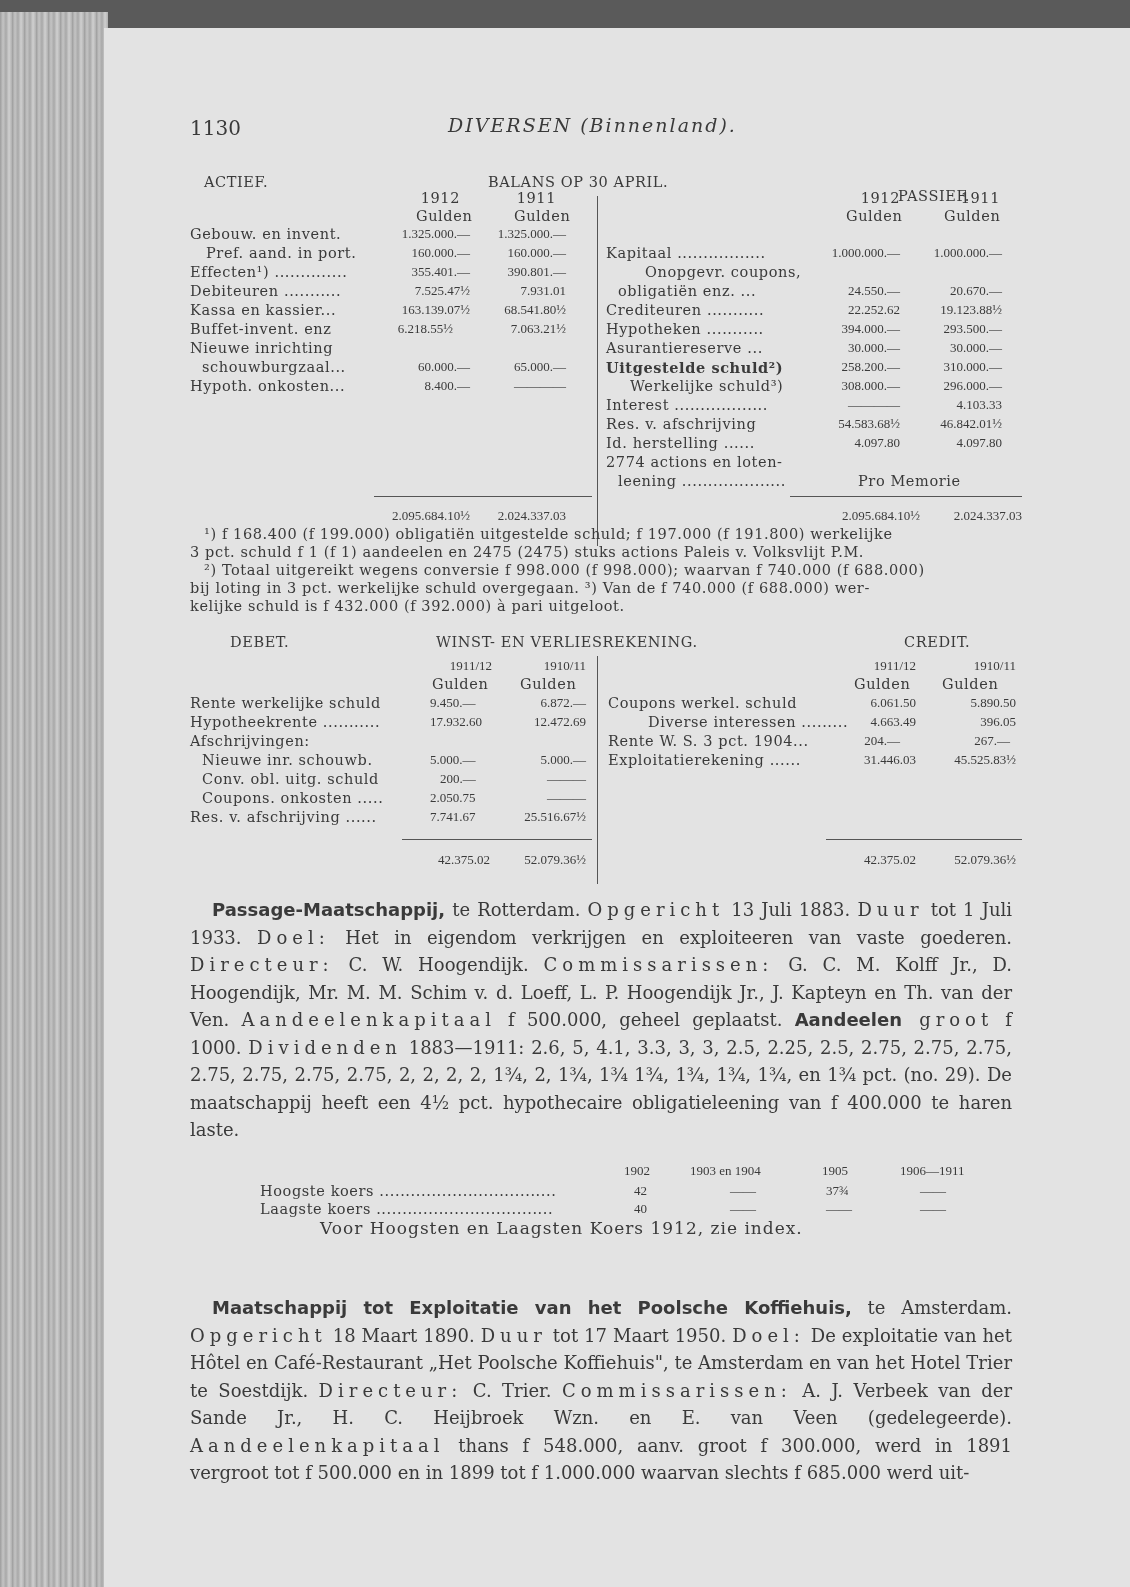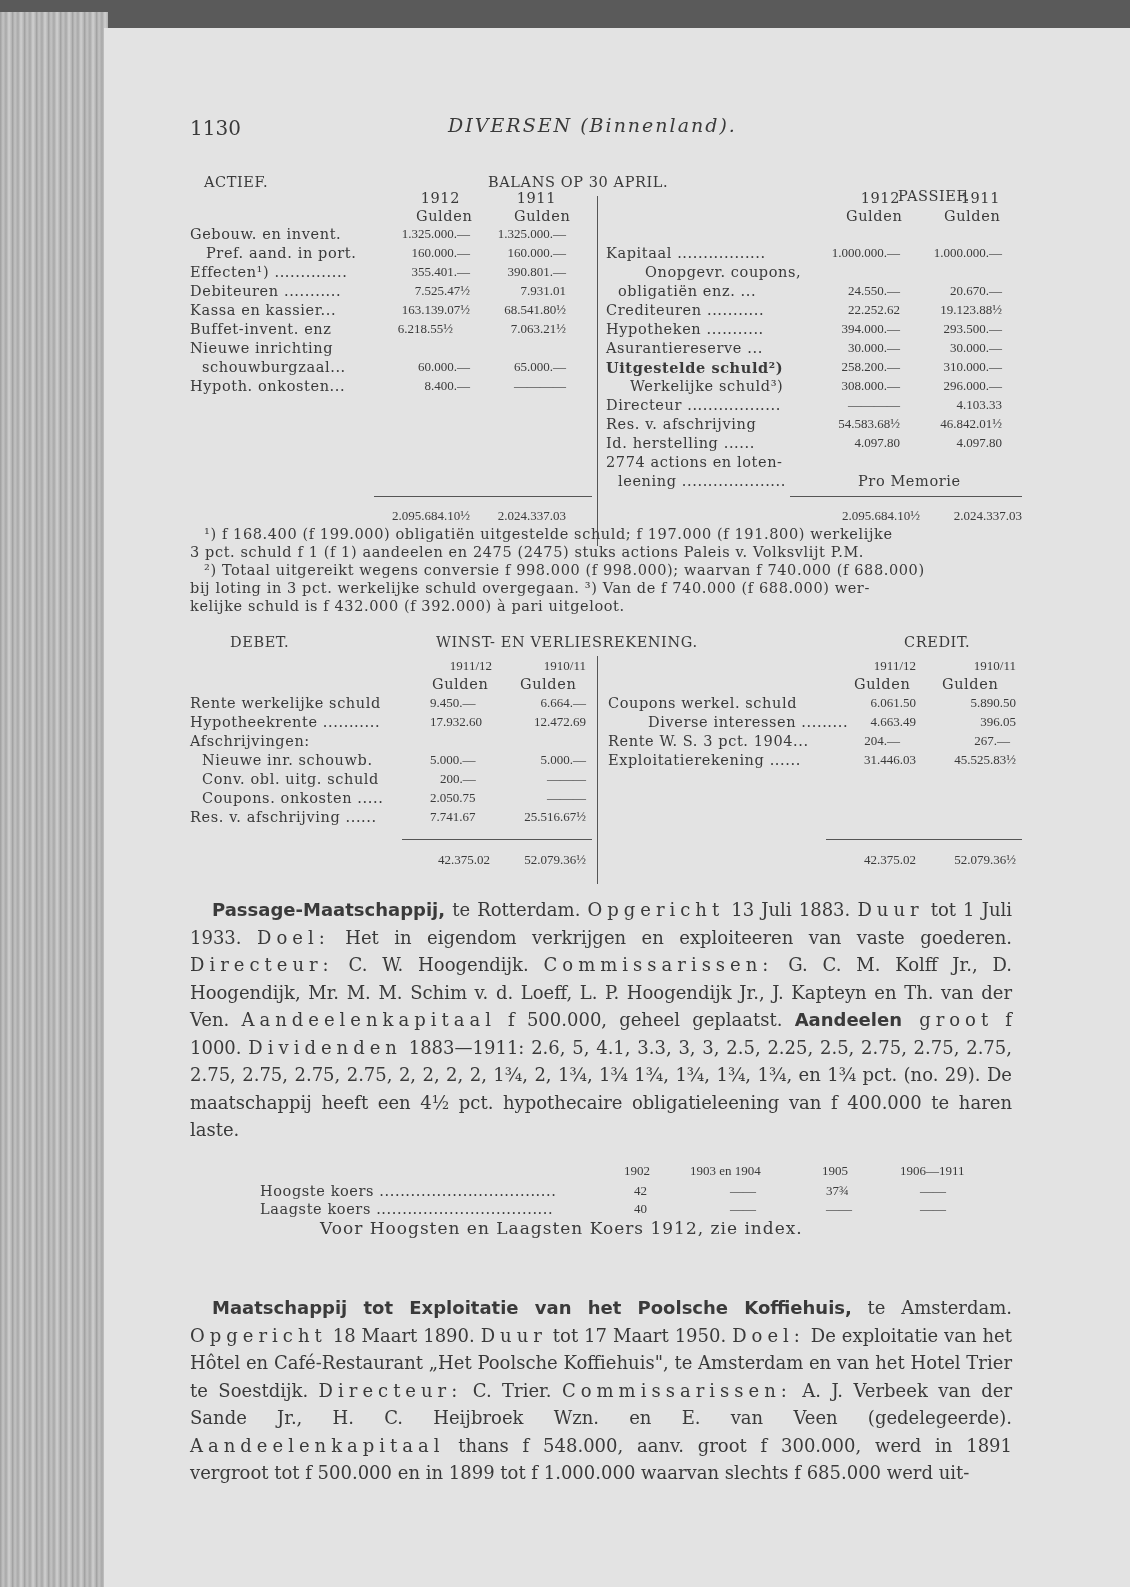--- a/index.html
+++ b/index.html
@@ -137,21 +137,21 @@
         <span class="cell sm" style="left:416px;font-weight:bold;">Uitgestelde schuld²)</span>
         <span class="cell num right" style="left:620px;width:90px;">258.200.—</span>
         <span class="cell num right" style="left:730px;width:82px;">310.000.—</span>
       </div>
       <div class="row" style="top:350px;">
         <span class="cell sm" style="left:416px;margin-left:24px;">Werkelijke schuld³)</span>
         <span class="cell num right" style="left:620px;width:90px;">308.000.—</span>
         <span class="cell num right" style="left:730px;width:82px;">296.000.—</span>
       </div>
       <div class="row" style="top:369px;">
-        <span class="cell sm" style="left:416px;">Directeur ..................</span>
+        <span class="cell sm" style="left:416px;">Interest ..................</span>
         <span class="cell num right" style="left:620px;width:90px;">————</span>
         <span class="cell num right" style="left:730px;width:82px;">4.103.33</span>
       </div>
       <div class="row" style="top:388px;">
         <span class="cell sm" style="left:416px;">Res. v. afschrijving</span>
         <span class="cell num right" style="left:620px;width:90px;">54.583.68½</span>
         <span class="cell num right" style="left:730px;width:82px;">46.842.01½</span>
       </div>
       <div class="row" style="top:407px;">
         <span class="cell sm" style="left:416px;">Id. herstelling ......</span>
@@ -196,21 +196,21 @@
     <div class="abs sm" style="left:330px;top:648px;">Gulden</div>
     <div class="abs num right" style="left:644px;top:630px;width:82px;">1911/12</div>
     <div class="abs num right" style="left:740px;top:630px;width:86px;">1910/11</div>
     <div class="abs sm" style="left:664px;top:648px;">Gulden</div>
     <div class="abs sm" style="left:752px;top:648px;">Gulden</div>
 
     <div>
       <div class="row" style="top:667px;">
         <span class="cell sm" style="left:0;">Rente werkelijke schuld</span>
         <span class="cell num" style="left:240px;">9.450.—</span>
-        <span class="cell num right" style="left:310px;width:86px;">6.664.—</span>
+        <span class="cell num right" style="left:310px;width:86px;">6.872.—</span>
       </div>
       <div class="row" style="top:686px;">
         <span class="cell sm" style="left:0;">Hypotheekrente ...........</span>
         <span class="cell num" style="left:240px;">17.932.60</span>
         <span class="cell num right" style="left:310px;width:86px;">12.472.69</span>
       </div>
       <div class="row" style="top:705px;">
         <span class="cell sm" style="left:0;">Afschrijvingen:</span>
       </div>
       <div class="row" style="top:724px;">

